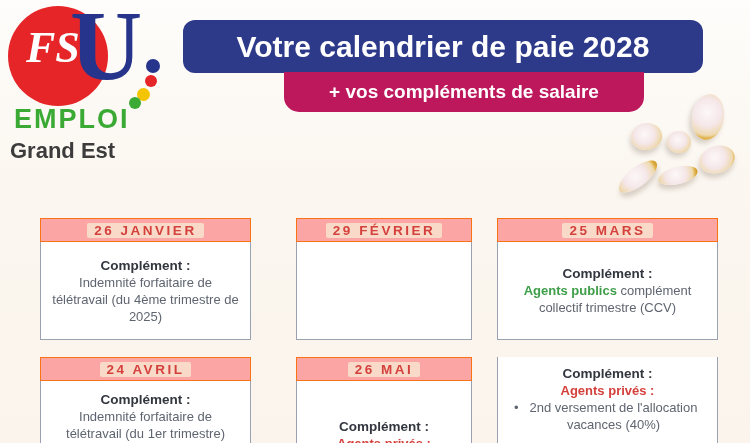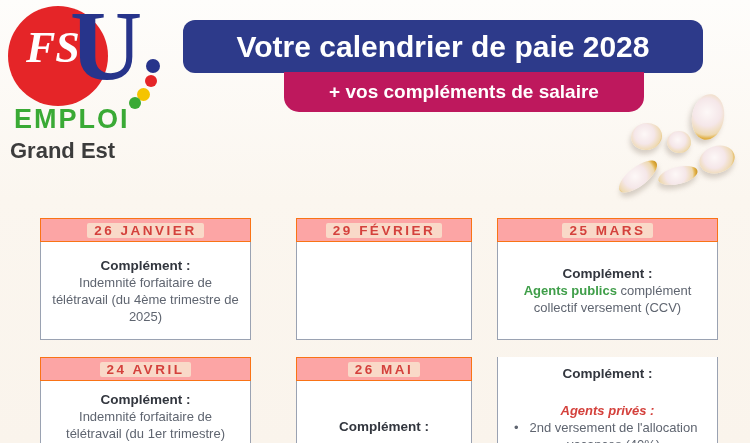--- a/index.html
+++ b/index.html
@@ -52,21 +52,21 @@
     color:#5f6570;font-size:13px;line-height:17px;text-align:center;
     padding:0 10px;box-sizing:border-box;}
   .r1 .card-body{height:98px;display:flex;flex-direction:column;justify-content:center;}
   .r2 .card-body{height:108px;}
   .b-jan{}
   .b-avr{padding-top:10px;}
   .b-mai{padding-top:37px;}
   .b-jun{padding-top:8px;}
   .heading{color:#32363e;font-weight:bold;font-size:13.5px;}
   .agent-green{color:#3f9e49;font-weight:bold;}
-  .agent-red{color:#d4413c;font-weight:bold;font-style:italic;margin-top:20px;}
+  .agent-red{color:#d4413c;font-weight:bold;}
   .bullet-line{position:relative;text-align:center;padding:0 4px 0 16px;}
   .bullet-dot{position:absolute;left:6px;top:0;color:#5f6570;}
 </style>
 </head>
 <body>
 
 <div class="logo">
   <div class="fsu-circle"></div>
   <div class="fsu-fs">FS</div>
   <div class="fsu-u">U</div>
@@ -110,21 +110,21 @@
   </div>
   <div class="card-body"></div>
 </div>
 
 <div class="card r1 c3">
   <div class="card-header">
     <span class="date-chip">25 MARS</span>
   </div>
   <div class="card-body">
     <div class="heading">Complément :</div>
-    <div><span class="agent-green">Agents publics</span> <span>complément collectif versement (CCV)</span></div>
+    <div><span class="agent-green">Agents publics</span> <span>complément collectif trimestre (CCV)</span></div>
   </div>
 </div>
 
 <div class="card r2 c1">
   <div class="card-header">
     <span class="date-chip">24 AVRIL</span>
   </div>
   <div class="card-body b-avr">
     <div class="heading">Complément :</div>
     <div>Indemnité forfaitaire de télétravail (du 1er trimestre)</div>

